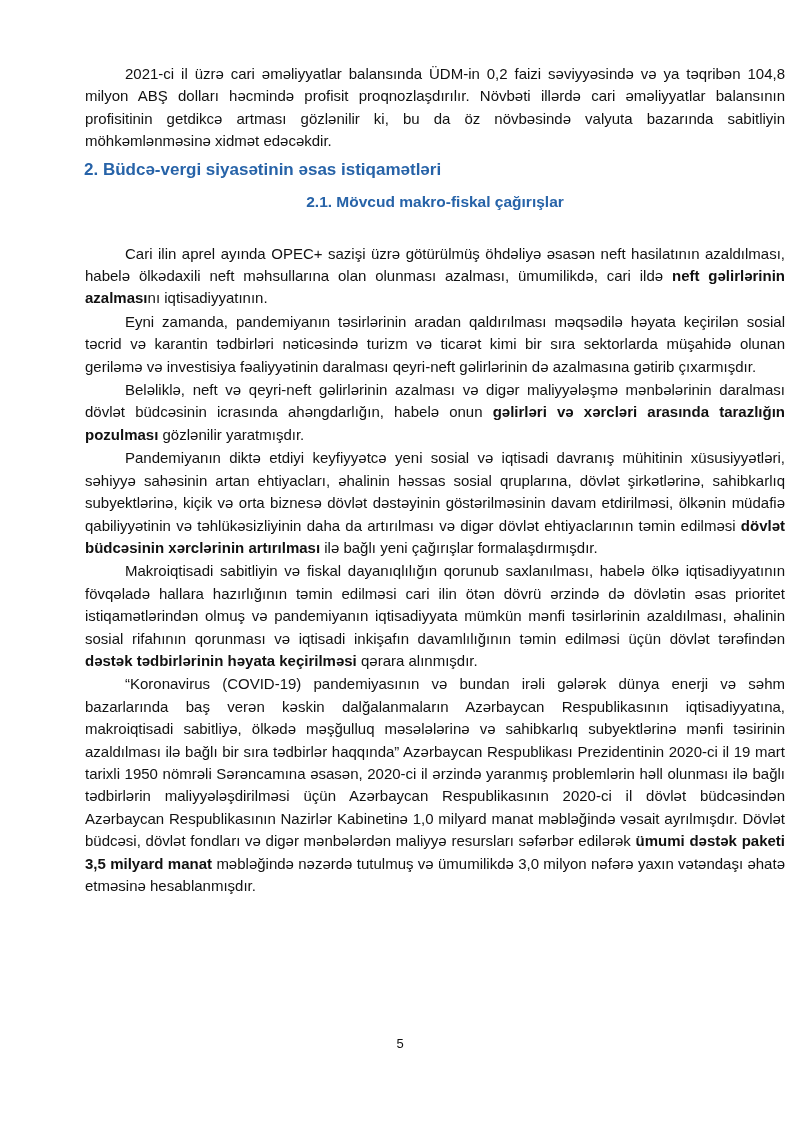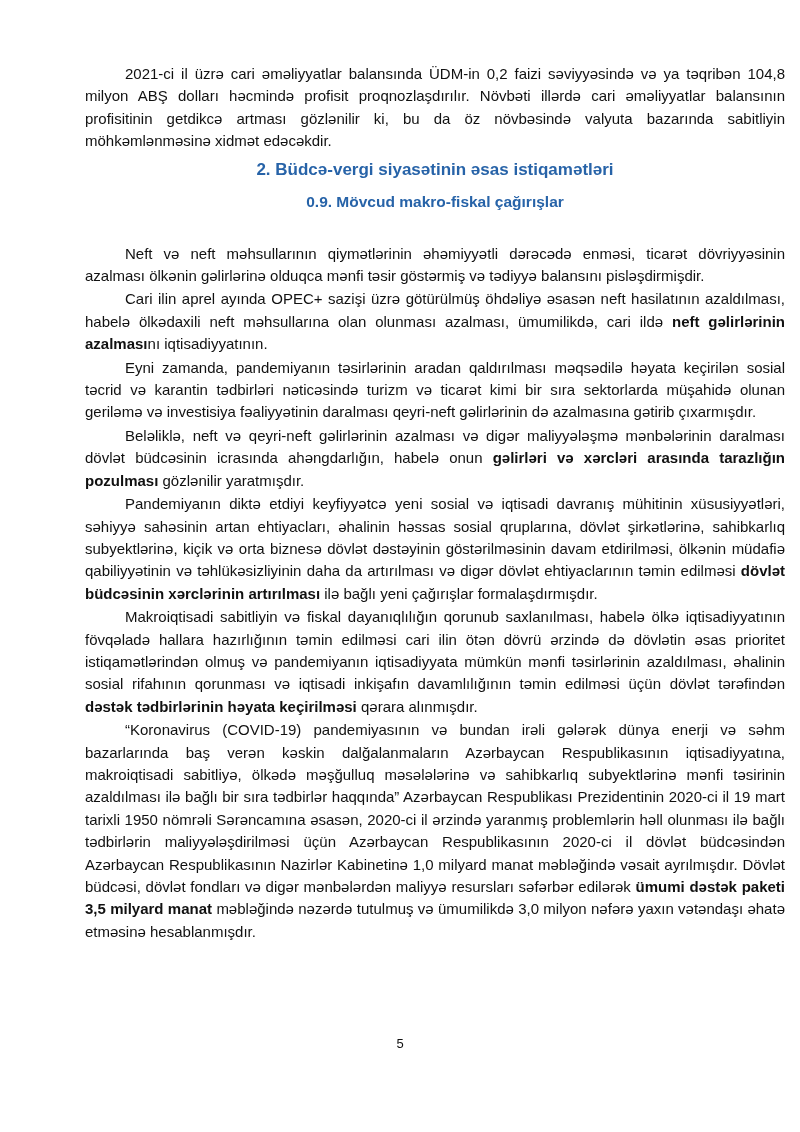--- a/index.html
+++ b/index.html
@@ -24,21 +24,20 @@
   .para {
     margin: 1px;
     text-align: justify;
     text-indent: 40px;
     font-size: 15px;
     line-height: 22.4px;
   }
   .para b { font-weight: bold; }
   .h-section {
     margin: 5px 0 0 0;
-    text-align: center;
     text-indent: 0;
     font-size: 17px;
     font-weight: bold;
     line-height: 24px;
     color: var(--heading-blue, #2763A8);
   }
   .h-sub {
     margin: 9px 0 30px 0;
     text-align: center;
     text-indent: 0;
@@ -59,23 +58,22 @@
 </style>
 </head>
 <body style="color: rgb(17, 17, 17); background: rgb(255, 255, 255);">
 
 <div class="content">
 
   <p class="para"><span>2021-ci il üzrə cari əməliyyatlar balansında ÜDM-in 0,2 faizi səviyyəsində və ya təqribən 104,8 milyon ABŞ dolları həcmində profisit proqnozlaşdırılır. Növbəti illərdə cari əməliyyatlar balansının profisitinin getdikcə artması gözlənilir ki, bu da öz növbəsində valyuta bazarında sabitliyin möhkəmlənməsinə xidmət edəcəkdir.</span><b></b><span></span></p>
 
   <p class="para h-section">2. Büdcə-vergi siyasətinin əsas istiqamətləri</p>
 
-  <p class="para h-sub">0.9. Mövcud makro-fiskal çağırışlar</p>
+  <p class="para h-sub">2.1. Mövcud makro-fiskal çağırışlar</p>
 
-  <p class="para"><span>Neft və neft məhsullarının qiymətlərinin əhəmiyyətli dərəcədə enməsi, ticarət dövriyyəsinin azalması ölkənin gəlirlərinə olduqca mənfi təsir göstərmiş və tədiyyə balansını pisləşdirmişdir.</span><b></b><span></span></p>
 
   <p class="para"><span>Cari ilin aprel ayında OPEC+ sazişi üzrə götürülmüş öhdəliyə əsasən neft hasilatının azaldılması, habelə ölkədaxili neft məhsullarına olan olunması azalması, ümumilikdə, cari ildə </span><b>neft gəlirlərinin azalması</b><span>nı iqtisadiyyatının.</span></p>
 
   <p class="para"><span>Eyni zamanda, pandemiyanın təsirlərinin aradan qaldırılması məqsədilə həyata keçirilən sosial təcrid və karantin tədbirləri nəticəsində turizm və ticarət kimi bir sıra sektorlarda müşahidə olunan geriləmə və investisiya fəaliyyətinin daralması qeyri-neft gəlirlərinin də azalmasına gətirib çıxarmışdır.</span><b></b><span></span></p>
 
   <p class="para"><span>Beləliklə, neft və qeyri-neft gəlirlərinin azalması və digər maliyyələşmə mənbələrinin daralması dövlət büdcəsinin icrasında ahəngdarlığın, habelə onun </span><b>gəlirləri və xərcləri arasında tarazlığın pozulması</b><span> gözlənilir yaratmışdır.</span></p>
 
   <p class="para"><span>Pandemiyanın diktə etdiyi keyfiyyətcə yeni sosial və iqtisadi davranış mühitinin xüsusiyyətləri, səhiyyə sahəsinin artan ehtiyacları, əhalinin həssas sosial qruplarına, dövlət şirkətlərinə, sahibkarlıq subyektlərinə, kiçik və orta biznesə dövlət dəstəyinin göstərilməsinin davam etdirilməsi, ölkənin müdafiə qabiliyyətinin və təhlükəsizliyinin daha da artırılması və digər dövlət ehtiyaclarının təmin edilməsi </span><b>dövlət büdcəsinin xərclərinin artırılması</b><span> ilə bağlı yeni çağırışlar formalaşdırmışdır.</span></p>
 
   <p class="para"><span>Makroiqtisadi sabitliyin və fiskal dayanıqlılığın qorunub saxlanılması, habelə ölkə iqtisadiyyatının fövqəladə hallara hazırlığının təmin edilməsi cari ilin ötən dövrü ərzində də dövlətin əsas prioritet istiqamətlərindən olmuş və pandemiyanın iqtisadiyyata mümkün mənfi təsirlərinin azaldılması, əhalinin sosial rifahının qorunması və iqtisadi inkişafın davamlılığının təmin edilməsi üçün dövlət tərəfindən </span><b>dəstək tədbirlərinin həyata keçirilməsi</b><span> qərara alınmışdır.</span></p>

